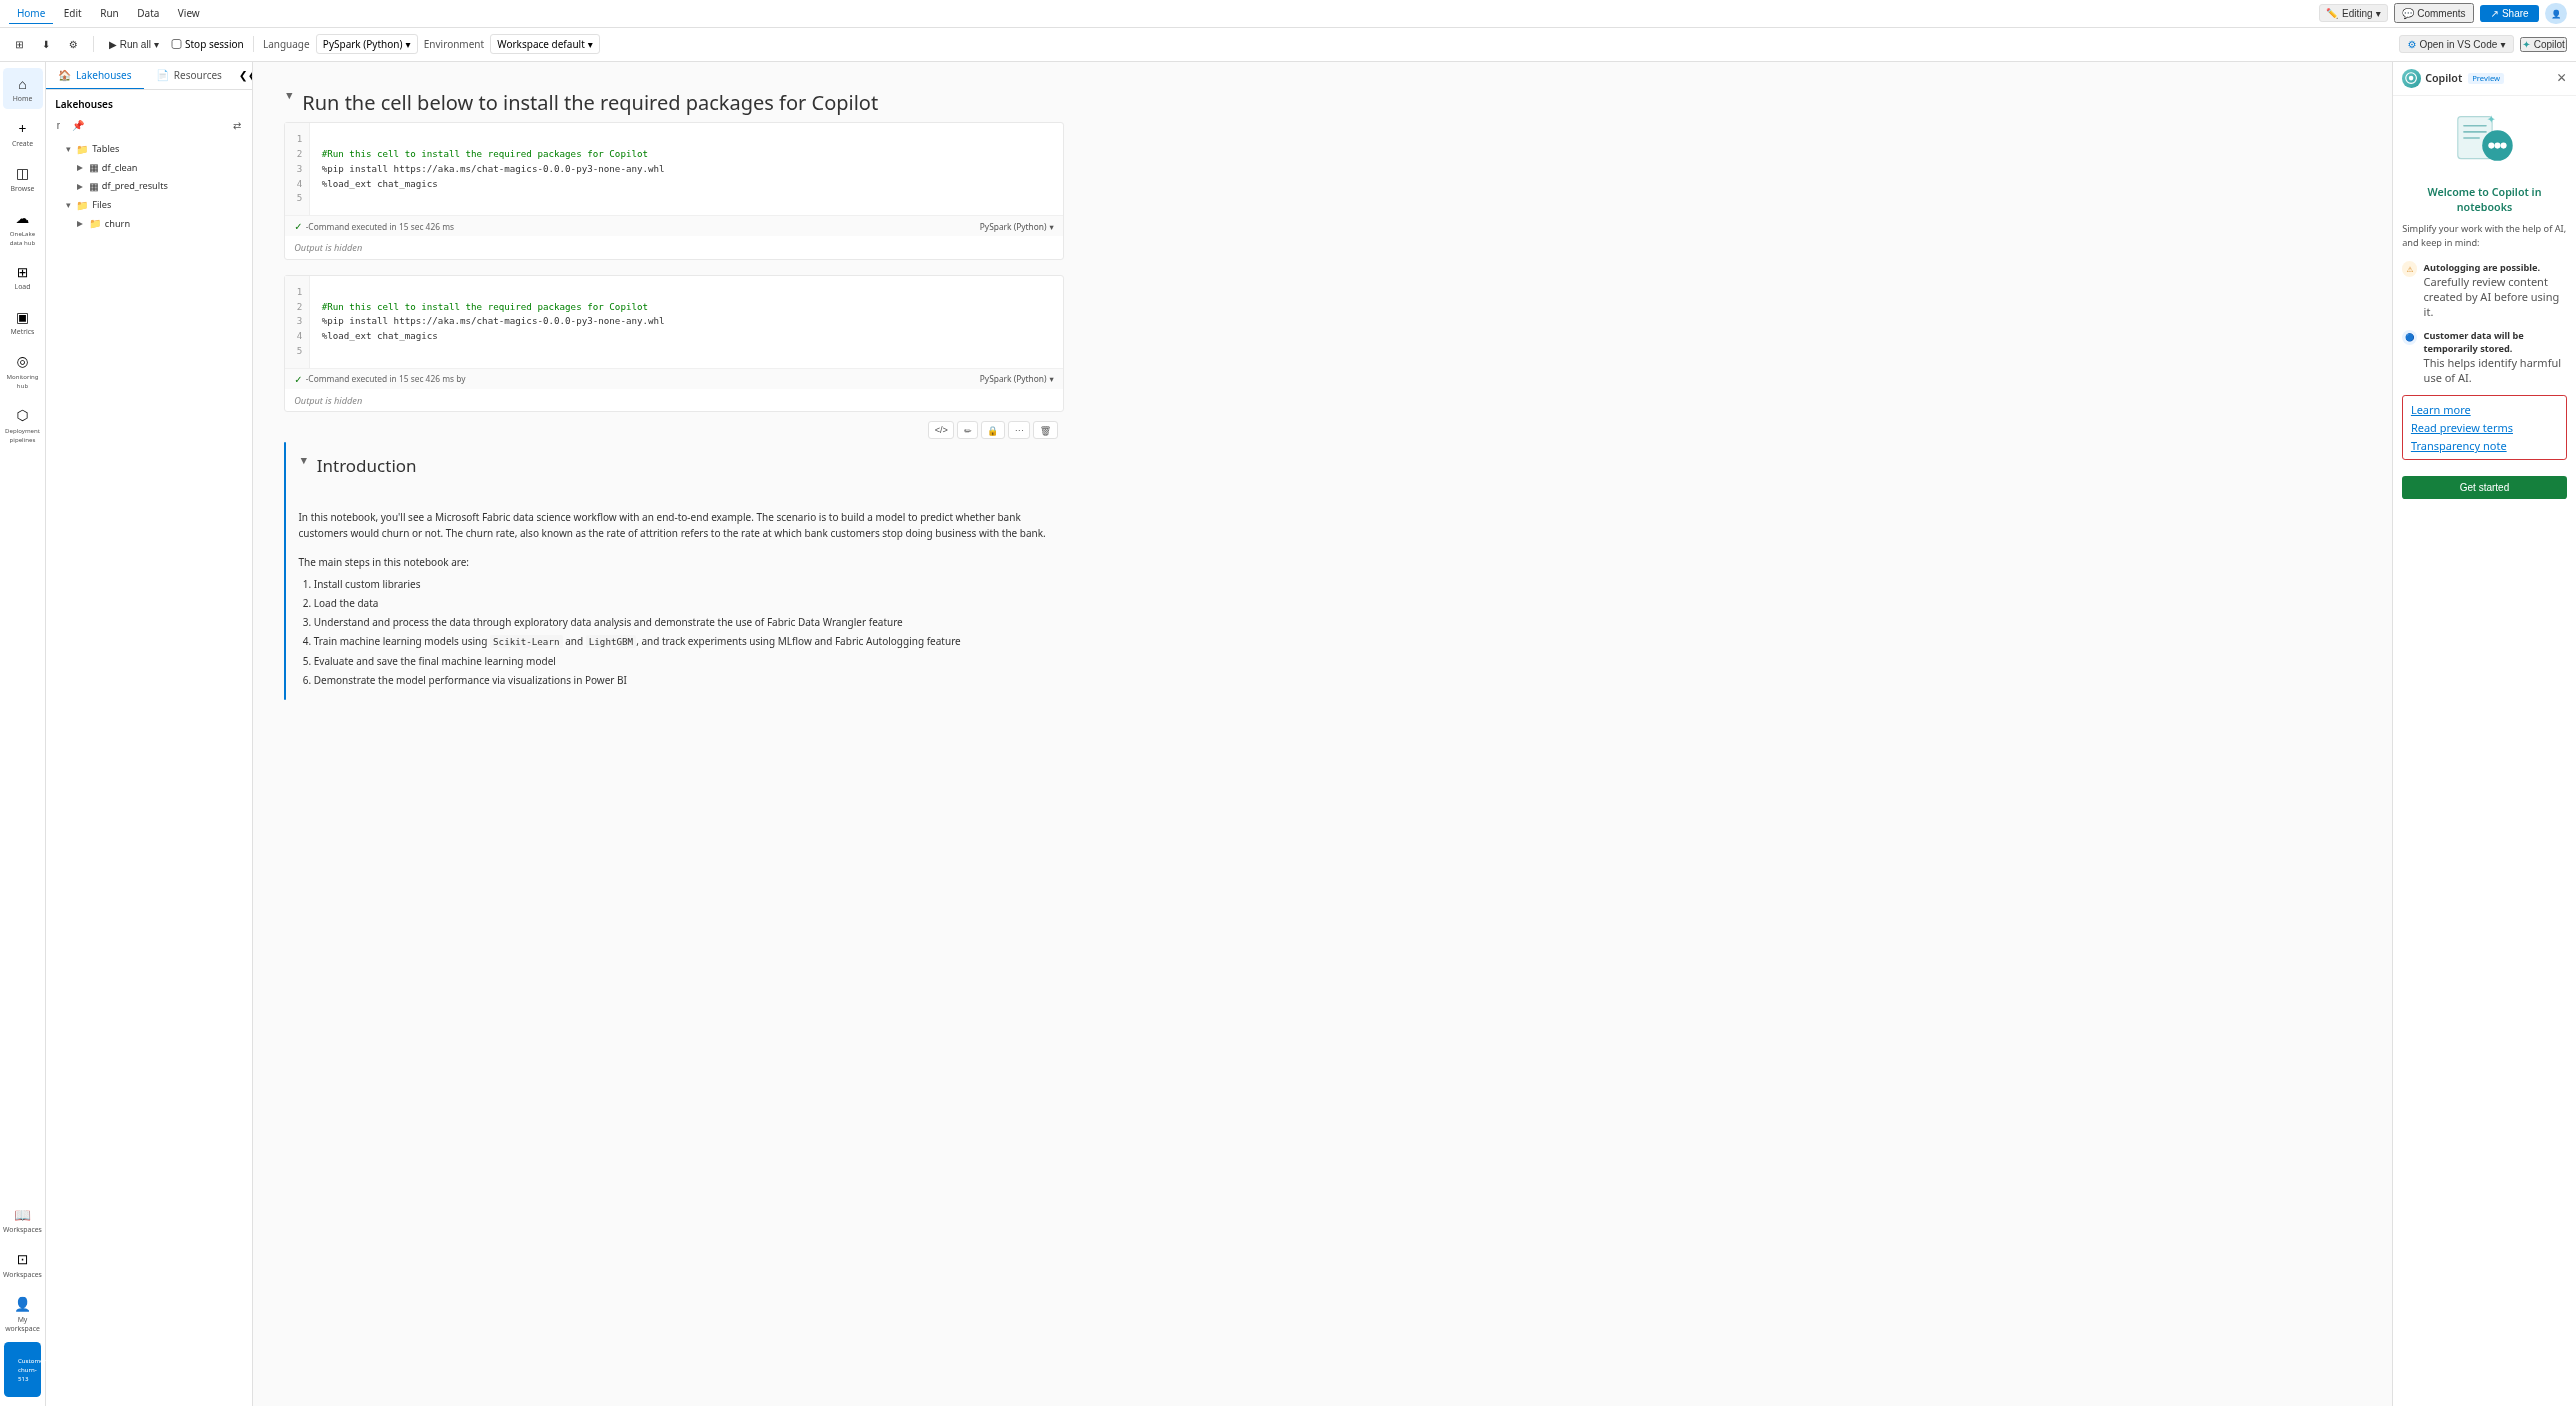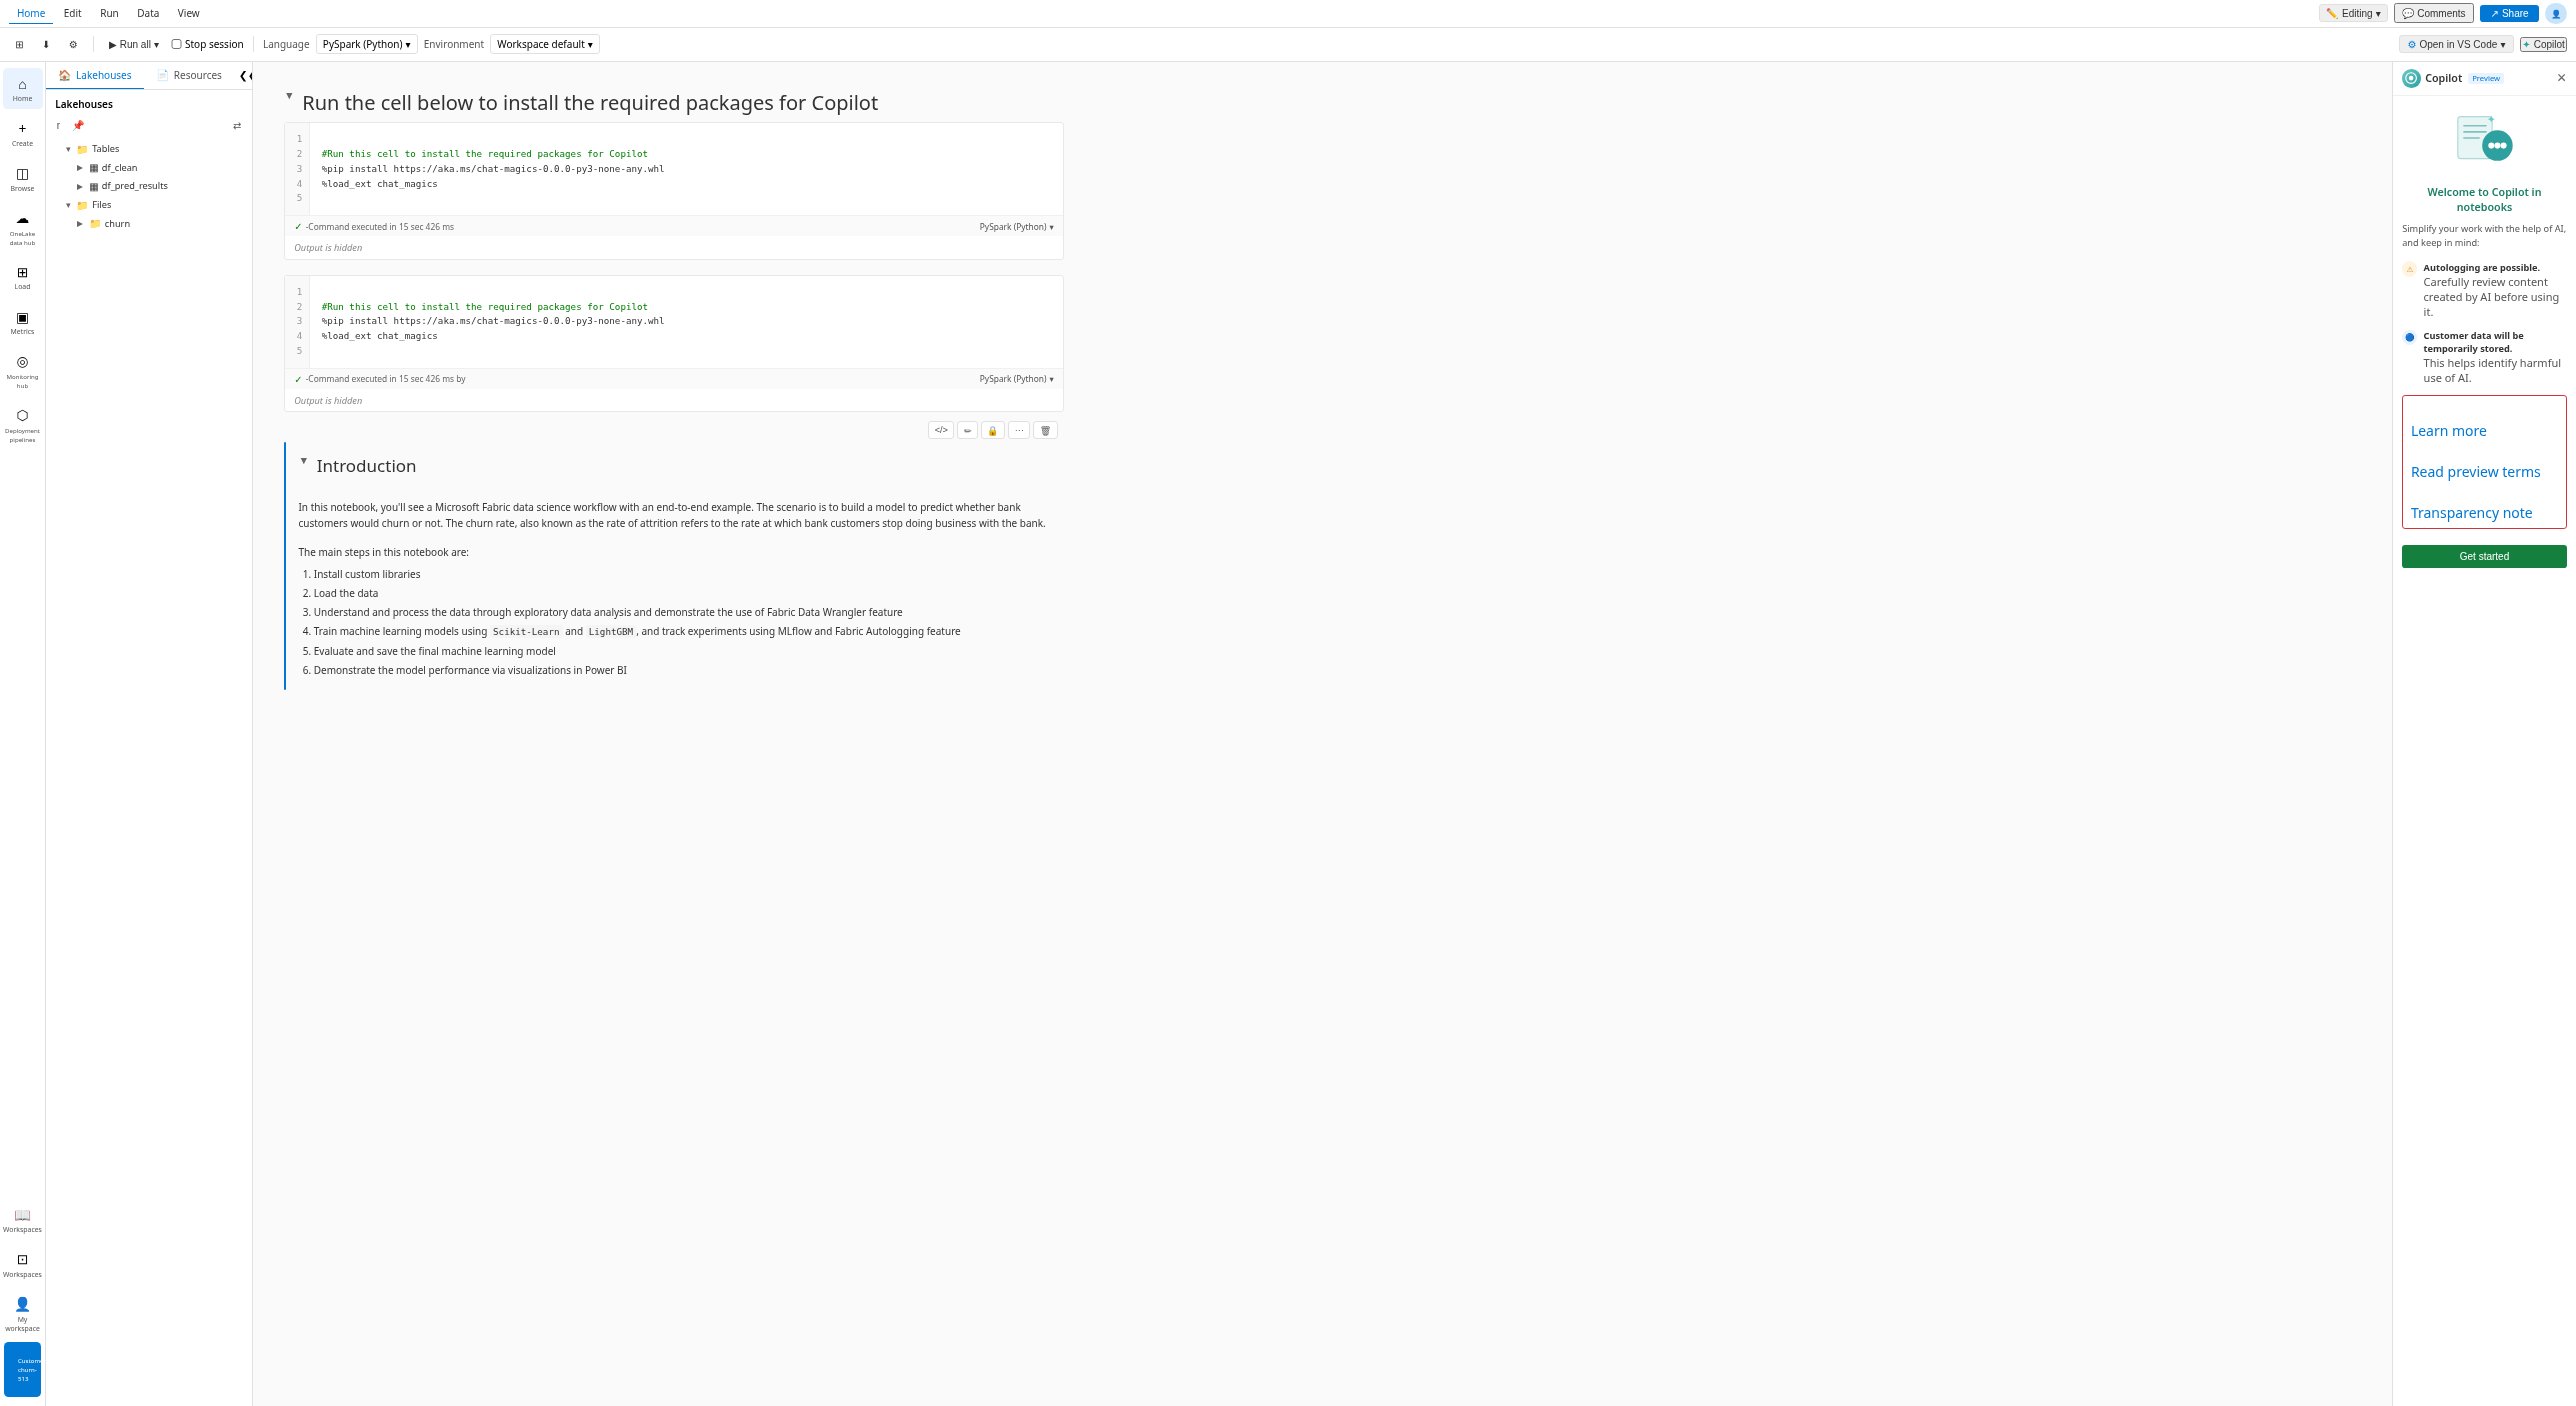--- a/index.html
+++ b/index.html
@@ -77,21 +77,21 @@
     .cell-footer-right { margin-left: auto; display: flex; align-items: center; gap: 3.1px; font-size: 8.4px; color: #555; cursor: pointer; }
     .check-icon { color: #107c10; font-size: 10px; }
     .output-hidden { font-style: italic; color: #888; font-size: 9.2px; padding: 4.6px 9.2px; }
 
     
     .cell-toolbar { display: flex; justify-content: flex-end; padding: 3.1px 6.1px; gap: 3.1px; }
     .cell-tool-btn { background: none; border: 0.8px solid #e0e0e0; border-radius: 3.1px; padding: 2.3px 5.4px; cursor: pointer; font-size: 9.2px; color: #555; background: #fff; }
 
     
     .text-block { margin: 12.2px 0; font-size: 10px; line-height: 1.6; color: #333; }
-    .intro-title { font-size: 17px; font-weight: 400; color: #333; margin-bottom: 10px; }
+    .intro-title { font-size: 17px; font-weight: 400; color: #333; margin-bottom: 20px; }
     .steps-list { padding-left: 15.3px; margin-top: 6.1px; }
     .steps-list li { margin: 3.1px 0; line-height: 1.6; font-size: 10px; }
     code { background: #f5f5f5; padding: 0.8px 3.1px; border-radius: 2.3px; font-family: 'Consolas', monospace; font-size: 9.2px; }
 
     
     .copilot-panel { width: 184px; background: #fff; border-left: 0.8px solid #e0e0e0; display: flex; flex-direction: column; flex-shrink: 0; overflow: hidden; }
     .copilot-header { display: flex; align-items: center; padding: 7.7px 9.2px; border-bottom: 0.8px solid #f0f0f0; gap: 4.6px; }
     .copilot-logo { width: 18.4px; height: 18.4px; border-radius: 50%; background: linear-gradient(135deg, #6dc8c8 0%, #2ea0a0 100%); display: flex; align-items: center; justify-content: center; font-size: 9.2px; }
     .copilot-title { font-weight: 600; font-size: 10.7px; color: #333; }
     .preview-badge { background: #e8f3ff; color: #0078d4; font-size: 7.7px; padding: 0.8px 3.8px; border-radius: 2.3px; margin-left: 1.5px; }
@@ -101,21 +101,21 @@
     .copilot-illustration svg { width: 69px; height: 61px; }
     .copilot-welcome-title { text-align: center; font-size: 10.7px; font-weight: 600; color: #1a7f64; margin-bottom: 7.7px; line-height: 1.4; }
     .copilot-subtitle { font-size: 9.2px; color: #555; margin-bottom: 10.7px; line-height: 1.5; }
     .copilot-point { display: flex; gap: 6.1px; margin-bottom: 9.2px; align-items: flex-start; }
     .point-icon { width: 15.3px; height: 15.3px; border-radius: 50%; flex-shrink: 0; display: flex; align-items: center; justify-content: center; font-size: 7.7px; margin-top: 0.8px; }
     .point-icon.orange { background: #fff4e0; color: #d17800; }
     .point-icon.blue { background: #e8f3ff; color: #0078d4; }
     .point-text strong { font-size: 9.2px; color: #333; display: block; }
     .point-text span { font-size: 11px; color: #555; line-height: 1.4; margin-top: 12px; }
     .copilot-links-box { border: 1.5px solid #d13438; border-radius: 3.1px; padding: 6.1px 7.7px; margin: 9.2px 0; display: flex; flex-direction: column; gap: 3.1px; }
-    .copilot-link { color: #0078d4; font-size: 14px; cursor: pointer; margin-top: 19px; }
+    .copilot-link { color: #0078d4; font-size: 11px; text-decoration: underline; cursor: pointer; }
     .get-started-btn { width: 100%; background: #15803d; color: #fff; border: none; border-radius: 3.1px; padding: 6.1px 0; font-size: 10px; cursor: pointer; margin-top: 6.1px; }
   </style>
 </head>
 <body>
 
 <div class="top-nav">
   <span class="top-nav-item active">Home</span>
   <span class="top-nav-item">Edit</span>
   <span class="top-nav-item">Run</span>
   <span class="top-nav-item">Data</span>

